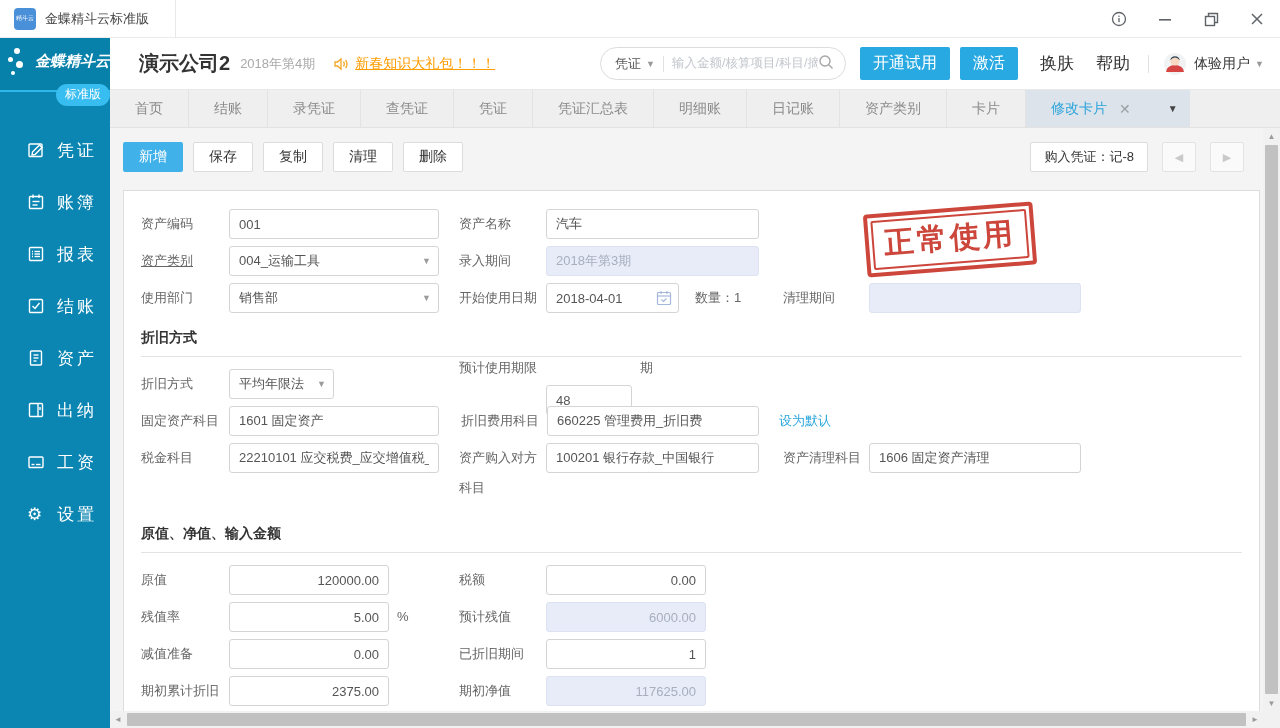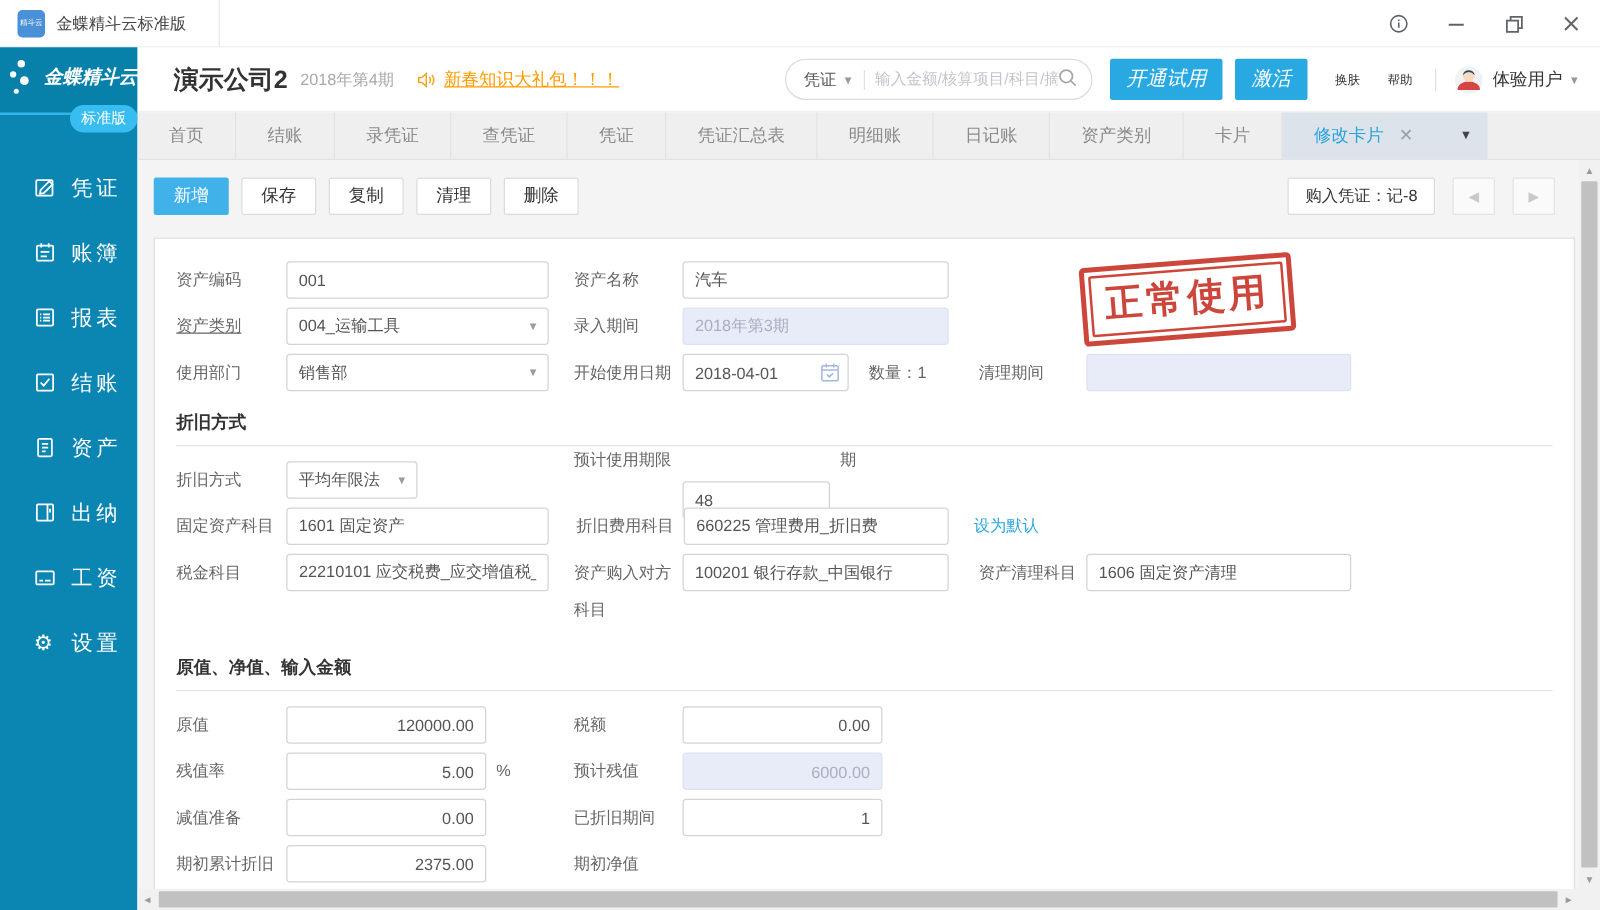--- a/index.html
+++ b/index.html
@@ -31,22 +31,22 @@
   .company { font-size:20px; font-weight:600; color:#333; margin-left:29px; }
   .period { font-size:13px; color:#a9a9a9; margin-left:10px; }
   .speaker { margin-left:18px; display:flex; align-items:center; }
   .promo { color:#ff9c00; font-size:14px; text-decoration:underline; margin-left:6px; cursor:pointer; }
   .hdr-right { position:absolute; right:16px; display:flex; align-items:center; }
   .search-pill { width:246px; height:33px; border:1px solid #dcdcdc; border-radius:17px; display:flex; align-items:center; padding:0 10px 0 14px; background:#fff; }
   .search-cat { font-size:13px; color:#555; cursor:pointer; display:flex; align-items:center; }
   .caret { color:#999; font-size:9px; margin-left:5px; }
   .search-sep { width:1px; height:16px; background:#e2e2e2; margin:0 8px; }
   .search-ph { font-size:12.5px; color:#c2c6cc; flex:1; white-space:nowrap; overflow:hidden; }
-  .btn-primary { background:#29a9e1; color:#fff; font-size:16px; height:33px; display:flex; align-items:center; padding:0 13px; border:none; border-radius:2px; cursor:pointer; font-family:inherit;font-style:italic; }
-  .hdr-link { font-size:10px; color:#333; margin-left:22px; cursor:pointer; }
+  .btn-primary { background:#29a9e1; color:#fff; font-size:16px; height:33px; display:flex; align-items:center; padding:0 13px; border:none; border-radius:2px; cursor:pointer; font-family:inherit; }
+  .hdr-link { font-size:17px; color:#333; margin-left:22px; cursor:pointer; }
   .hdr-sep { width:1px; height:18px; background:#e2e2e2; margin:0 14px 0 18px; }
   .user { display:flex; align-items:center; cursor:pointer; }
   .user-name { font-size:14px; color:#333; margin-left:7px; }
 
   
   .tabbar { position:absolute; left:110px; top:90px; right:0; height:38px; background:#efefef; display:flex; border-bottom:1px solid #e2e2e2; }
   .tab { padding:0 25px; font-size:14px; color:#8b8b8b; display:flex; align-items:center; border-right:1px solid #e3e3e3; cursor:pointer; white-space:nowrap; }
   .tab.active { background:#dce3ea; color:#2aa3dc; border-right:none; }
   .tab-close { color:#9aa0a6; font-size:14px; margin-left:12px; cursor:pointer; }
   .tab-dd { width:34px; background:#dce3ea; display:flex; align-items:center; justify-content:center; color:#444; font-size:10px; cursor:pointer; }
@@ -64,21 +64,21 @@
 
   .row { display:flex; align-items:center; height:30px; margin-bottom:7px; }
   .row.tall { height:66px; align-items:flex-start; margin-bottom:4px; }
   .lbl { font-size:13px; color:#666; line-height:30px; flex:none; }
   .lbl.link-lbl { text-decoration:underline; cursor:pointer; }
   .f1 { width:318px; display:flex; align-items:flex-start; flex:none; }
   .f2 { width:322px; display:flex; align-items:flex-start; flex:none; }
   .f3 { width:298px; display:flex; align-items:flex-start; flex:none; }
   .l88 { width:88px; } .l87 { width:87px; } .l86 { width:86px; }
   .inp { height:30px; border:1px solid #d4d4d4; border-radius:3px; font-size:13px; color:#555; padding:0 9px; background:#fff; font-family:inherit; outline:none; flex:none; }
-  .w210{width:210px;} .w213{width:213px;} .w212{width:212px;} .w140{width:160px;} .w105{width:105px;} .w102{width:118px;margin-top:32px;}
+  .w210{width:210px;} .w213{width:213px;} .w212{width:212px;} .w140{width:160px;} .w105{width:105px;} .w102{width:86px;margin-top:32px;}
   .num { text-align:right; }
   .dis { background:#e7ecf8; border-color:#dce2f2; color:#a9afbd; }
   .selwrap { position:relative; display:inline-flex; flex:none; }
   .selwrap .inp { padding-right:22px; }
   .sel-caret { position:absolute; right:8px; top:10px; color:#9b9b9b; font-size:9px; pointer-events:none; }
   .datewrap { position:relative; display:inline-flex; flex:none; }
   .datewrap .inp { width:133px; padding-right:30px; }
   .cal-icon { position:absolute; right:7px; top:7px; }
   .suffix { font-size:13px; color:#666; margin-left:8px; line-height:30px; }
   .qty { font-size:13px; color:#666; margin-left:16px; line-height:30px; white-space:nowrap; }
@@ -431,20 +431,21 @@
       </div>
     </div>
 
     <div class="row">
       <div class="f1">
         <span class="lbl l88">期初累计折旧</span>
         <input class="inp w140 num" value="2375.00" style="">
       </div>
       <div class="f2">
         <span class="lbl l87">期初净值</span>
+        <input class="inp w140 num dis" disabled="" value="117625.00" style="">
       </div>
     </div>
 
     <div class="row">
       <div class="f1">
         <span class="lbl l88">月折旧</span>
         <input class="inp w140 num" value="2375.00" style="">
       </div>
     </div>
 

